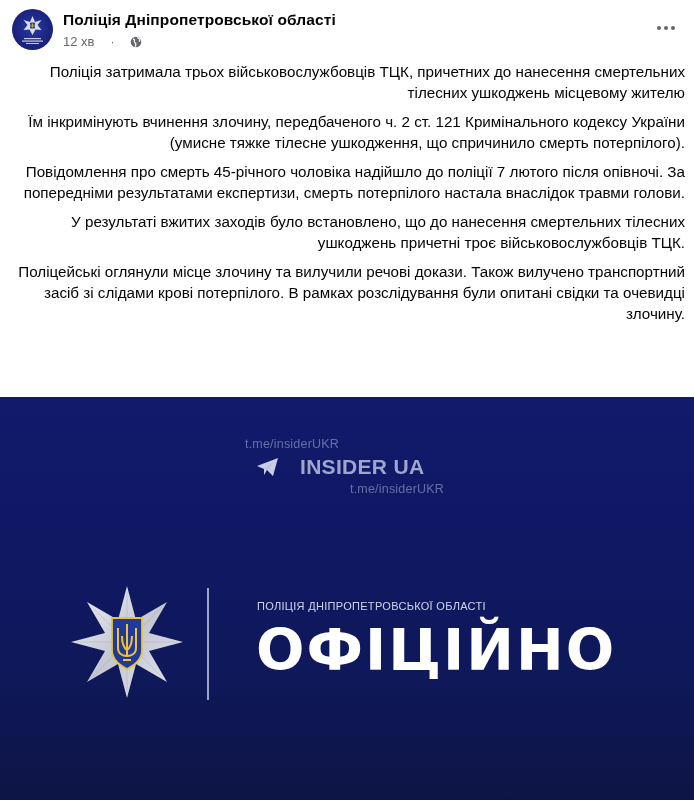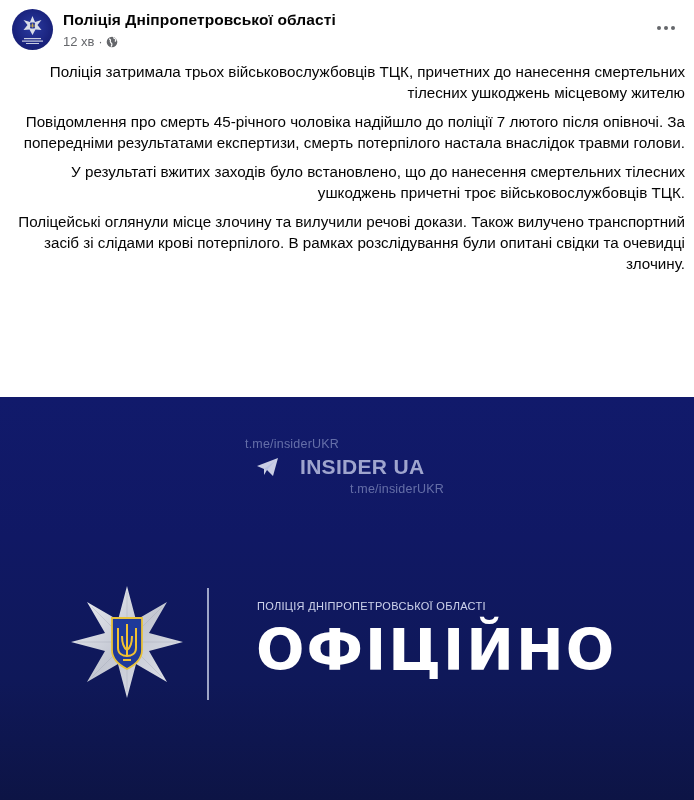--- a/index.html
+++ b/index.html
@@ -3,21 +3,21 @@
   <meta charset="utf-8">
   <style>
     * { box-sizing: border-box; margin: 0; padding: 0; }
     html, body { width: 694px; height: 800px; overflow: hidden; background: #ffffff; }
     body { font-family: "Liberation Sans", "DejaVu Sans", sans-serif; color: #050505; position: relative; }
     .post { position: absolute; left: 0; top: 0; width: 694px; height: 592px; background: #fff; }
     .header { position: absolute; left: 0; top: 0; width: 694px; height: 58px; }
     .avatar { position: absolute; left: 12px; top: 9px; width: 41px; height: 41px; border-radius: 50%; background: radial-gradient(circle at 50% 45%, #2a3aa0 0%, #1a237e 60%, #141c66 100%); overflow: hidden; }
     .avatar svg { position: absolute; left: 0; top: 0; }
     .page-name { position: absolute; left: 63px; top: 11px; font-size: 15.5px; font-weight: bold; color: #050505; letter-spacing: 0.1px; }
-    .meta { position: absolute; left: 63px; top: 34px; font-size: 13px; color: #65676b; display: flex; align-items: center; gap: 4px; }
+    .meta { position: absolute; left: 63px; top: 34px; font-size: 13px; color: #65676b; display: flex; align-items: center; gap: 16px; }
     .meta .dot { font-size: 12px; }
     .globe { width: 12px; height: 12px; display: inline-block; }
     .more-button { position: absolute; right: 16px; top: 18px; width: 24px; height: 20px; display: flex; align-items: center; justify-content: center; gap: 3px; cursor: pointer; }
     .more-button span { width: 4px; height: 4px; border-radius: 50%; background: #65676b; display: block; }
     .body-text { position: absolute; left: 15px; top: 61px; width: 670px; font-size: 15.2px; line-height: 21px; color: #050505; }
     .body-text p { margin-bottom: 8px; text-align: right; }
     .image-panel { position: absolute; left: 0; top: 397px; width: 694px; height: 403px; background: linear-gradient(180deg, #111a6b 0%, #101864 35%, #0f1859 70%, #0d1445 100%); overflow: hidden; text-align: center; }
     .wm-link { position: absolute; font-size: 12.5px; color: rgba(170,180,220,0.55); letter-spacing: 0.2px; }
     .wm-link-1 { left: 245px; top: 40px; }
     .wm-link-2 { left: 350px; top: 85px; }
@@ -58,20 +58,21 @@
     </div>
     <div class="more-button">
       <span></span>
       <span></span>
       <span></span>
     </div>
   </div>
 
   <div class="body-text">
     <p>Поліція затримала трьох військовослужбовців ТЦК, причетних до нанесення смертельних тілесних ушкоджень місцевому жителю</p>
+    <p>Їм інкримінують вчинення злочину, передбаченого ч. 2 ст. 121 Кримінального кодексу України (умисне тяжке тілесне ушкодження, що спричинило смерть потерпілого).</p>
     <p>Повідомлення про смерть 45-річного чоловіка надійшло до поліції 7 лютого після опівночі. За попередніми результатами експертизи, смерть потерпілого настала внаслідок травми голови.</p>
     <p>У результаті вжитих заходів було встановлено, що до нанесення смертельних тілесних ушкоджень причетні троє військовослужбовців ТЦК.</p>
     <p>Поліцейські оглянули місце злочину та вилучили речові докази. Також вилучено транспортний засіб зі слідами крові потерпілого. В рамках розслідування були опитані свідки та очевидці злочину.</p>
   </div>
 
   <div class="image-panel">
     <div class="wm-link wm-link-1">t.me/insiderUKR</div>
     <div class="wm-brand">
       <svg class="plane" viewBox="0 0 24 20">
         <path d="M1,9 L22,1 L17,19 L11,13 L8,18 L8,12 Z" fill="rgba(235,238,250,0.85)"></path>

